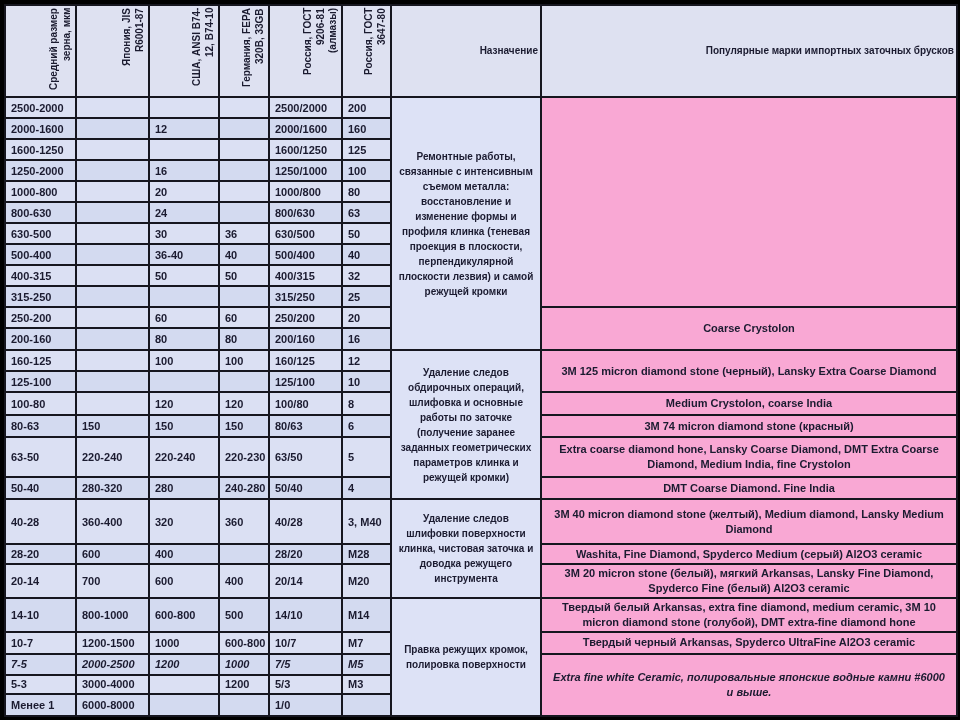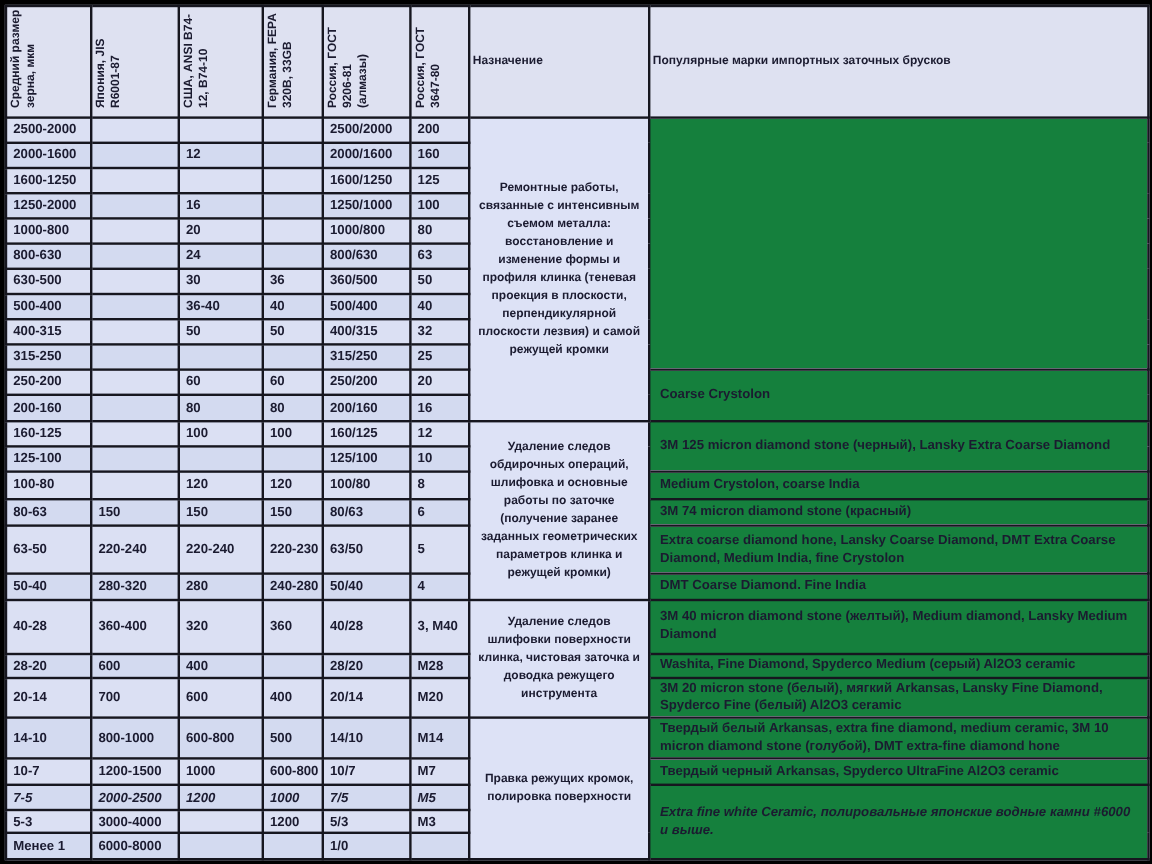--- a/index.html
+++ b/index.html
@@ -15,41 +15,41 @@
     color:#1b1b30;
   }
   table.grit th, table.grit td{
     border:2px solid #16161f;
     overflow:hidden;
     font-weight:700;
   }
   thead th{
     height:86px;background:#dee1f1;
     font-size:10px;line-height:1.25;
-    text-align:left;vertical-align:middle;padding:2px;
+    text-align:right;vertical-align:middle;padding:2px;
   }
   .vtext{
     writing-mode:vertical-rl;
     transform:rotate(180deg);
     display:inline-block;
     max-height:82px;
     white-space:normal;
   }
   td.num{
     font-size:11px;text-align:left;vertical-align:middle;
     padding:1px 2px 1px 5px;background:#dbe0f3;
   }
   tr.alt td.num{background:#d3daf0;}
   td.purpose{
     font-size:10px;text-align:center;vertical-align:middle;
     padding:2px 6px;line-height:1.5;background:#dde2f6;
   }
   td.brands{
-    font-size:11px;text-align:left;vertical-align:middle;
-    padding:1px 8px;line-height:1.35;background:#15803d;
+    font-size:11px;text-align:center;vertical-align:middle;
+    padding:1px 8px;line-height:1.35;background:#f9a8d4;
   }
 </style>
 </head>
 <body>
 
 <div class="page">
   <table class="grit">
     <colgroup>
       <col style="width:71px">
         <col style="width:73px">
@@ -121,21 +121,21 @@
           <td class="num">24</td>
           <td class="num"></td>
           <td class="num">800/630</td>
           <td class="num">63</td>
         </tr>
         <tr style="height: 21px;">
           <td class="num">630-500</td>
           <td class="num"></td>
           <td class="num">30</td>
           <td class="num">36</td>
-          <td class="num">360/500</td>
+          <td class="num">630/500</td>
           <td class="num">50</td>
         </tr>
         <tr class="alt" style="height: 21px;">
           <td class="num">500-400</td>
           <td class="num"></td>
           <td class="num">36-40</td>
           <td class="num">40</td>
           <td class="num">500/400</td>
           <td class="num">40</td>
         </tr>

